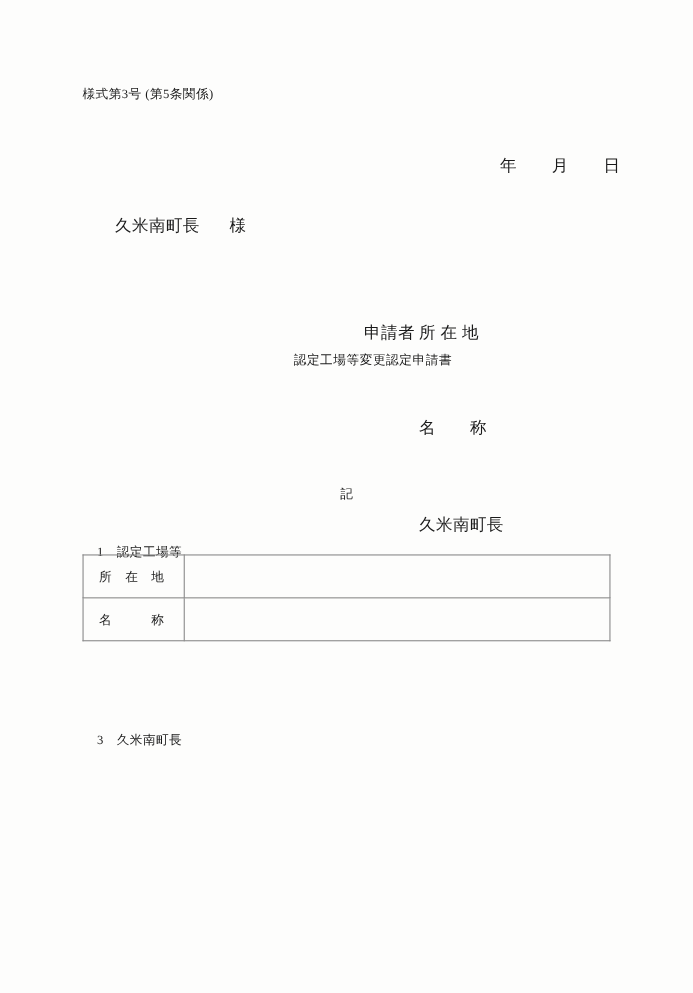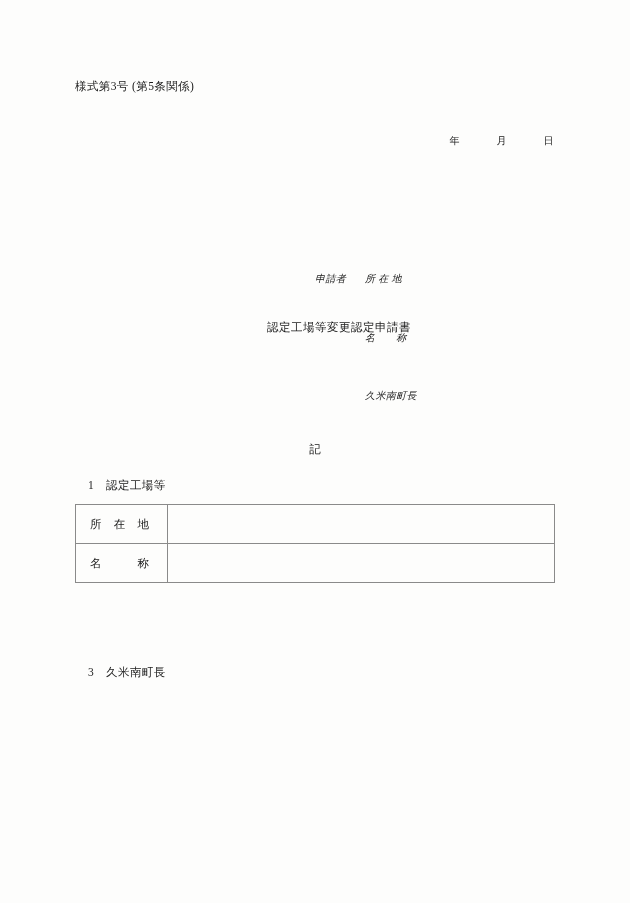--- a/index.html
+++ b/index.html
@@ -19,21 +19,21 @@
 
   .page {
     position: absolute;
     inset: 0;
     padding-left: 11px;
   }
 
   
   .row {
     position: absolute;
-    font-size: 10px;
+    font-size: 15px;
     line-height: 1.55;
     white-space: pre;
     letter-spacing: 0.4px;
   }
 
   
   .form-no {
     left: 75px;
     top: 78px;
     font-size: 11.5px;
@@ -58,24 +58,23 @@
     left: 88px;
     top: 172px;
   }
   .addressee .name {
     display: inline-block;
     width: 104px;
   }
 
   
   .applicant {
-    left: 315px;
+    left: 331px;
     top: 230px;
     line-height: 1.95;
-    font-style: italic;
   }
   .applicant .lead {
     display: inline-block;
     width: 50px;
   }
   .applicant .field {
     display: inline-block;
   }
 
   
@@ -123,21 +122,21 @@
     position: absolute;
     left: 75px;
     font-size: 11.5px;
     letter-spacing: 0.4px;
     white-space: pre;
   }
   .item .num {
     display: inline-block;
     width: 18px;
   }
-  .item-1 { top: 466px; }
+  .item-1 { top: 482px; }
   .item-2 { top: 608px; }
   .item-3 { top: 653px; }
 
   
   .facility-table {
     position: absolute;
     left: 75px;
     top: 504px;
     width: 480px;
     border-collapse: collapse;
@@ -163,20 +162,23 @@
 <body>
 
 <div class="page">
 
   <div class="row form-no">様式第3号 (第5条関係)</div>
 
   <div class="row date-line">
     <span class="unit">年</span><span class="unit">月</span><span class="unit">日</span>
   </div>
 
+  <div class="row addressee">
+    <span class="name">久米南町長</span><span>様</span>
+  </div>
 
   <div class="row applicant">
     <div><span class="lead">申請者</span><span class="field">所 在 地</span></div>
     <div><span class="lead"></span><span class="field">名　　称</span></div>
     <div><span class="lead"></span><span class="field">久米南町長</span></div>
   </div>
 
   <div class="doc-title">認定工場等変更認定申請書</div>
 
 

